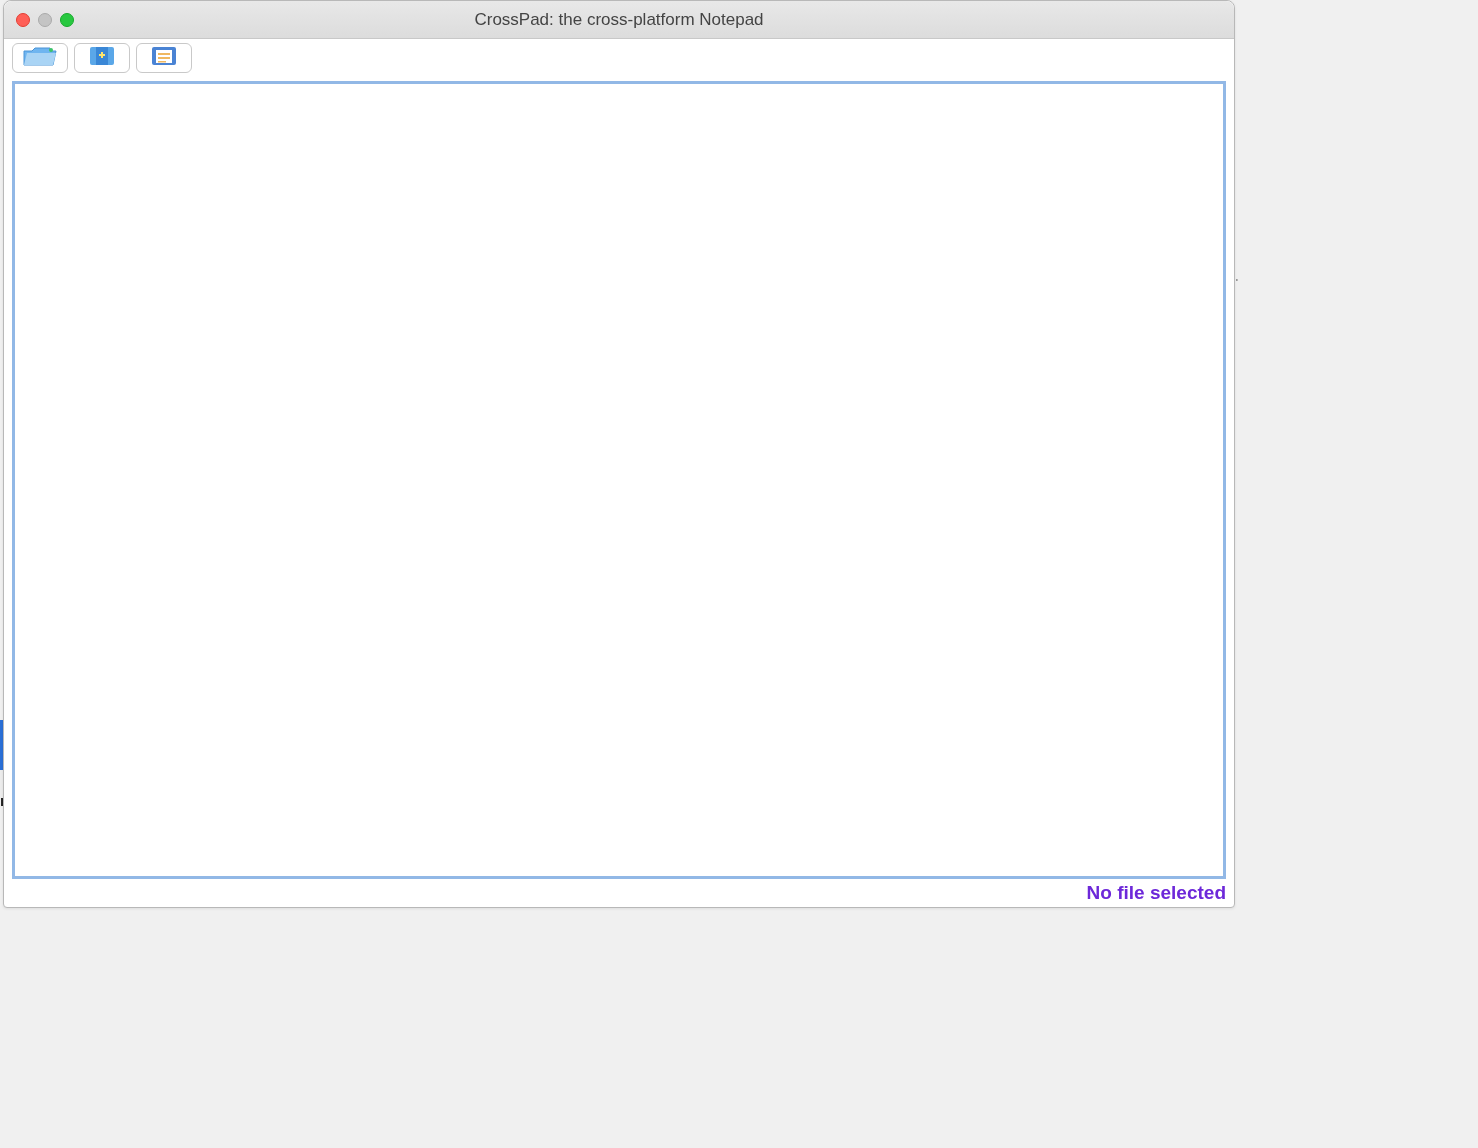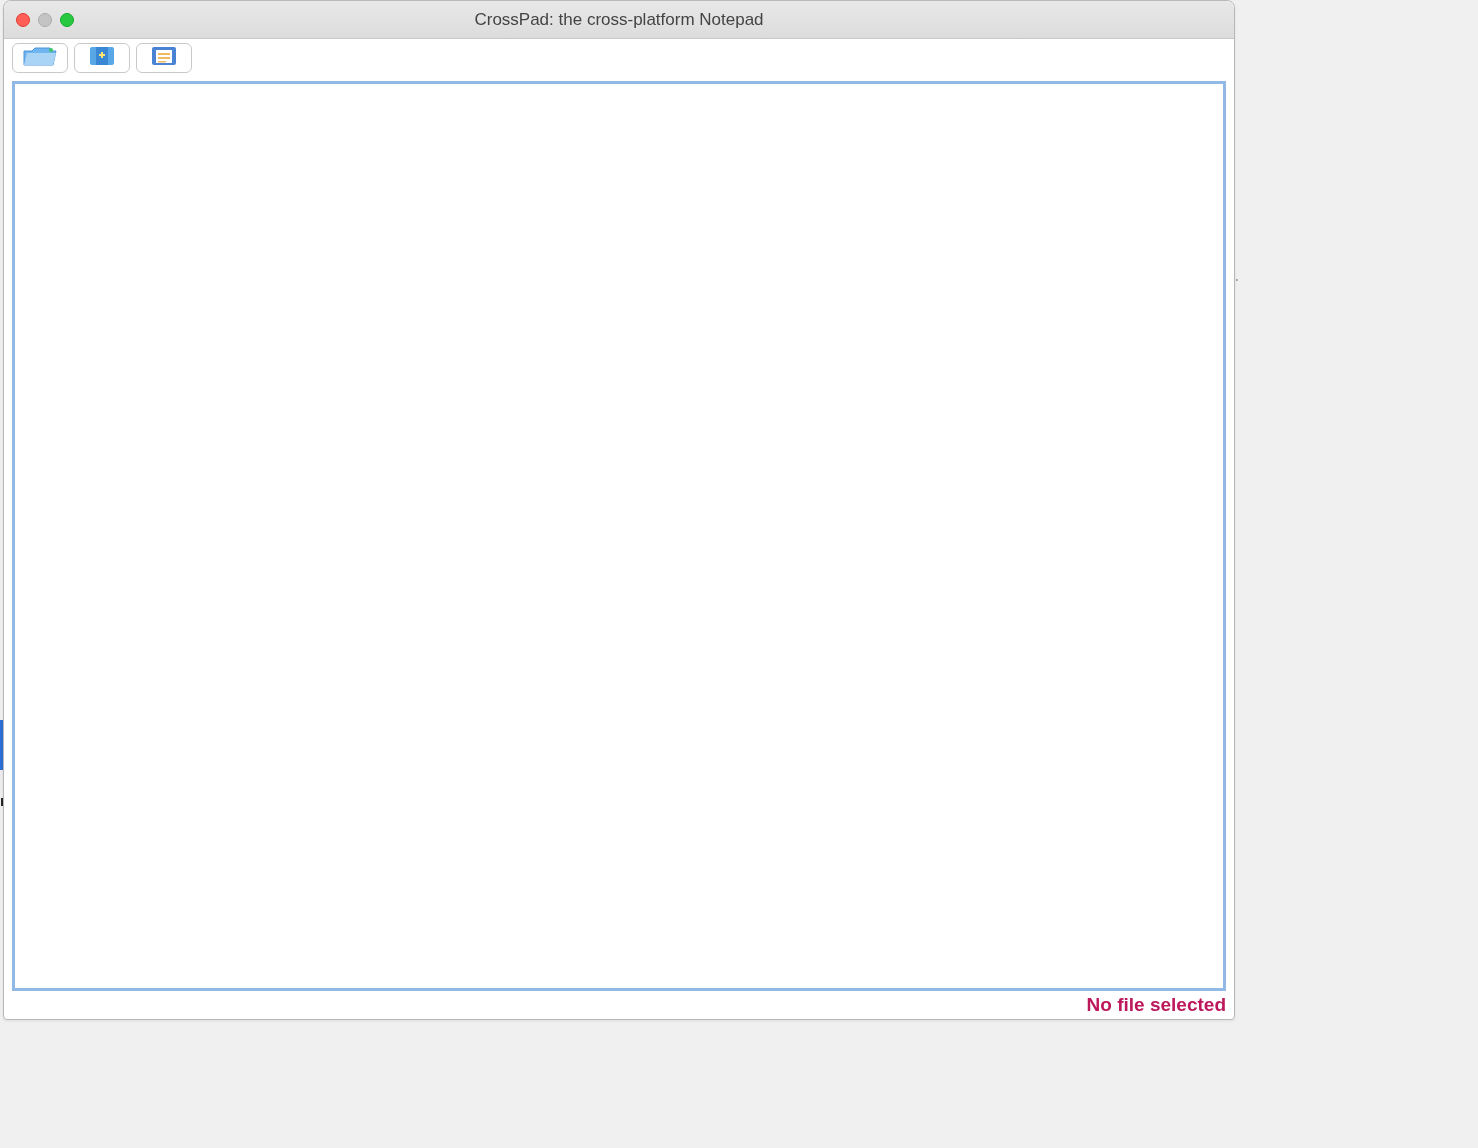--- a/index.html
+++ b/index.html
@@ -9,21 +9,21 @@
     }
     body {
       font-family: -apple-system, BlinkMacSystemFont, "Helvetica Neue", Arial, sans-serif;
       background: #f0f0f0;
       width: 1478px;
       height: 1148px;
       overflow: hidden;
     }
     .window {
       width: 1232px;
-      height: 1020px;
+      height: 908px;
       background: #ffffff;
       border: 1px solid #b8b8b8;
       border-radius: 8px 8px 4px 4px;
       position: absolute;
       top: 0;
       left: 3px;
       display: flex;
       flex-direction: column;
       box-shadow: 0 1px 3px rgba(0,0,0,0.08);
     }
@@ -90,21 +90,21 @@
       padding: 4px;
     }
     .status-bar {
       height: 26px;
       display: flex;
       align-items: center;
       justify-content: flex-end;
       padding: 0 8px 2px 8px;
       font-size: 19px;
       font-weight: 700;
-      color: #be185d;
+      color: #6d28d9;
     }
     
     .bg-strip {
       position: absolute;
       left: 0;
       top: 720px;
       width: 10px;
       height: 50px;
       background: #2b6fd6;
     }

